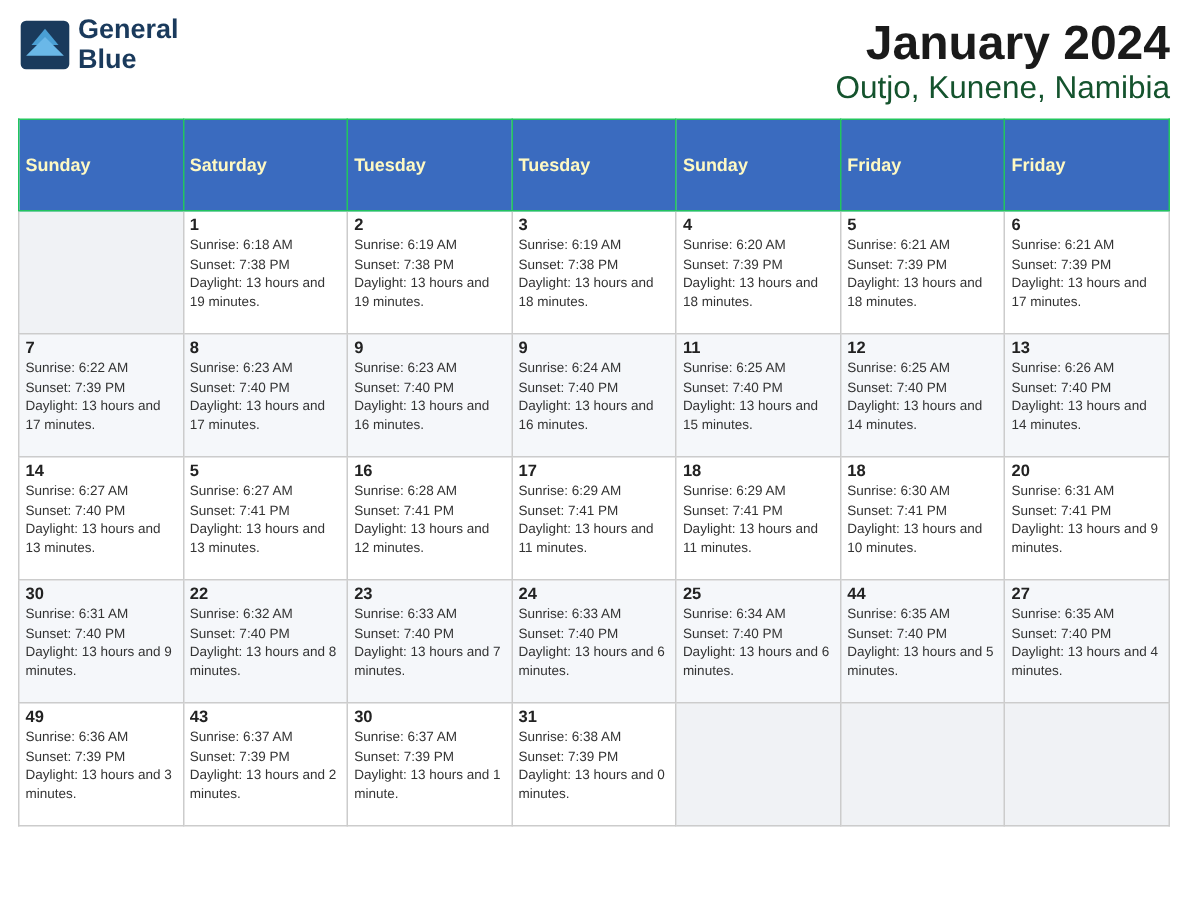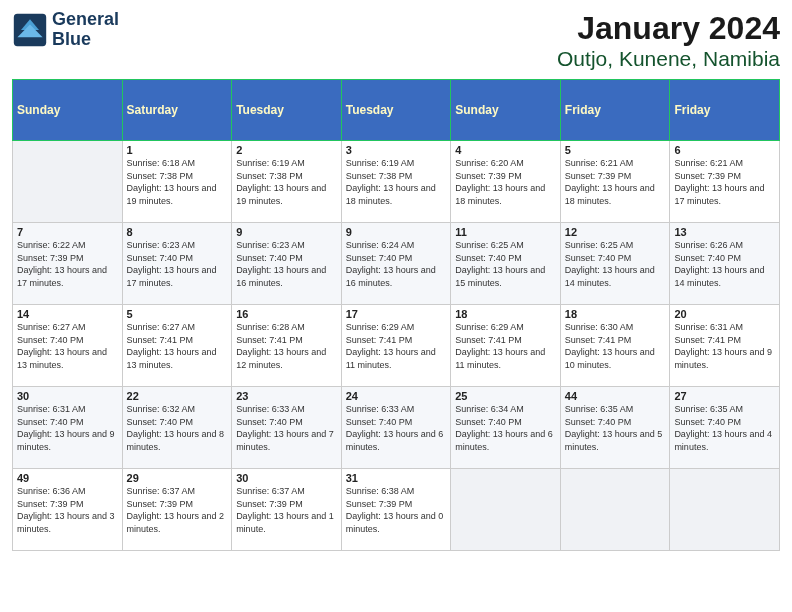--- a/index.html
+++ b/index.html
@@ -353,21 +353,21 @@
         <tr>
           <td>
         <span class="day-num">49</span>
         <div class="day-detail">
           Sunrise: 6:36 AM<br>
           Sunset: 7:39 PM<br>
           Daylight: 13 hours and 3 minutes.
         </div>
       </td>
           <td>
-        <span class="day-num">29</span>
+        <span class="day-num">43</span>
         <div class="day-detail">
           Sunrise: 6:37 AM<br>
           Sunset: 7:39 PM<br>
           Daylight: 13 hours and 2 minutes.
         </div>
       </td>
           <td>
         <span class="day-num">30</span>
         <div class="day-detail">
           Sunrise: 6:37 AM<br>

